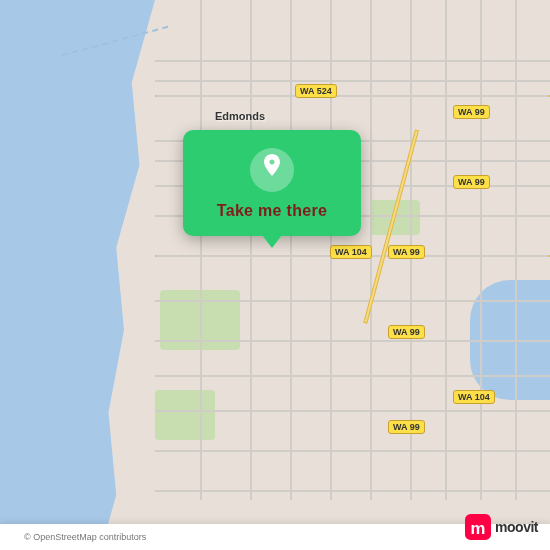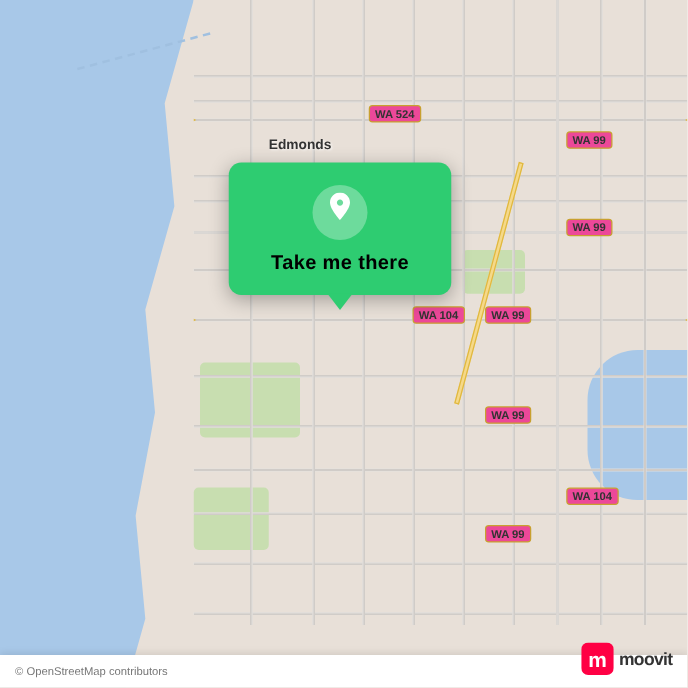--- a/index.html
+++ b/index.html
@@ -51,21 +51,21 @@
     
     .park-area {
       position: absolute;
       background: #c8deb0;
       border-radius: 4px;
     }
 
     
     .road-label {
       position: absolute;
-      background: #ec4899;
+      background: #fde047;
       border: 1px solid #c8a030;
       border-radius: 3px;
       font-size: 9px;
       font-weight: bold;
       padding: 1px 4px;
       color: #333;
       white-space: nowrap;
     }
 
     
@@ -116,34 +116,34 @@
       margin-bottom: 10px;
     }
 
     .pin-icon {
       color: white;
       font-size: 24px;
       line-height: 1;
     }
 
     .card-text {
-      color: #000000;
+      color: #7f1d1d;
       font-size: 16px;
       font-weight: 600;
       letter-spacing: 0.3px;
     }
 
     
     .bottom-bar {
       position: absolute;
       bottom: 0;
       left: 0;
       right: 0;
       background: white;
-      padding: 8px 12px 6px;
+      padding: 8px 24px 6px;
       box-shadow: 0 -2px 6px rgba(0,0,0,0.1);
     }
 
     .bottom-copyright {
       font-size: 9px;
       color: #777;
       margin-bottom: 2px;
     }
 
     .bottom-location {

